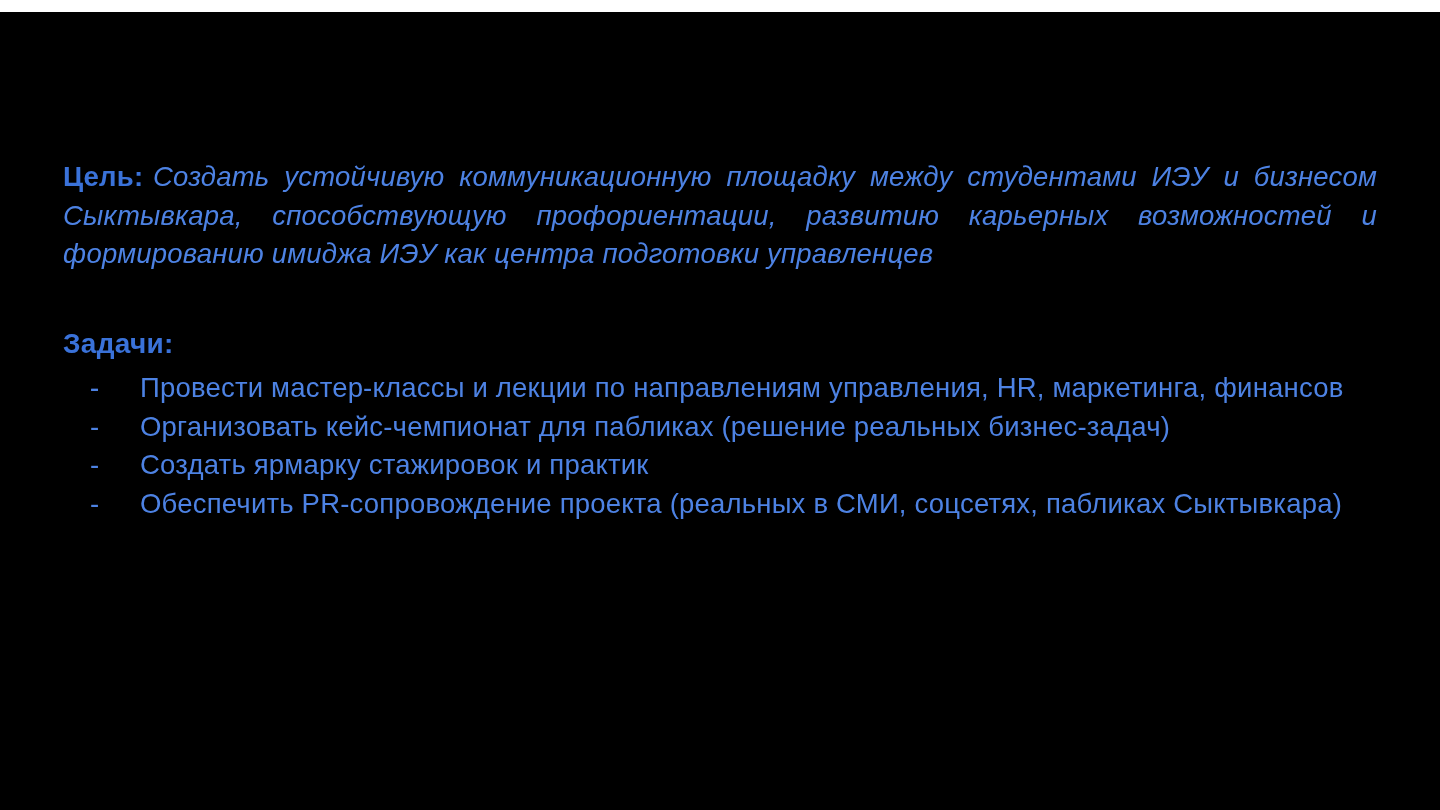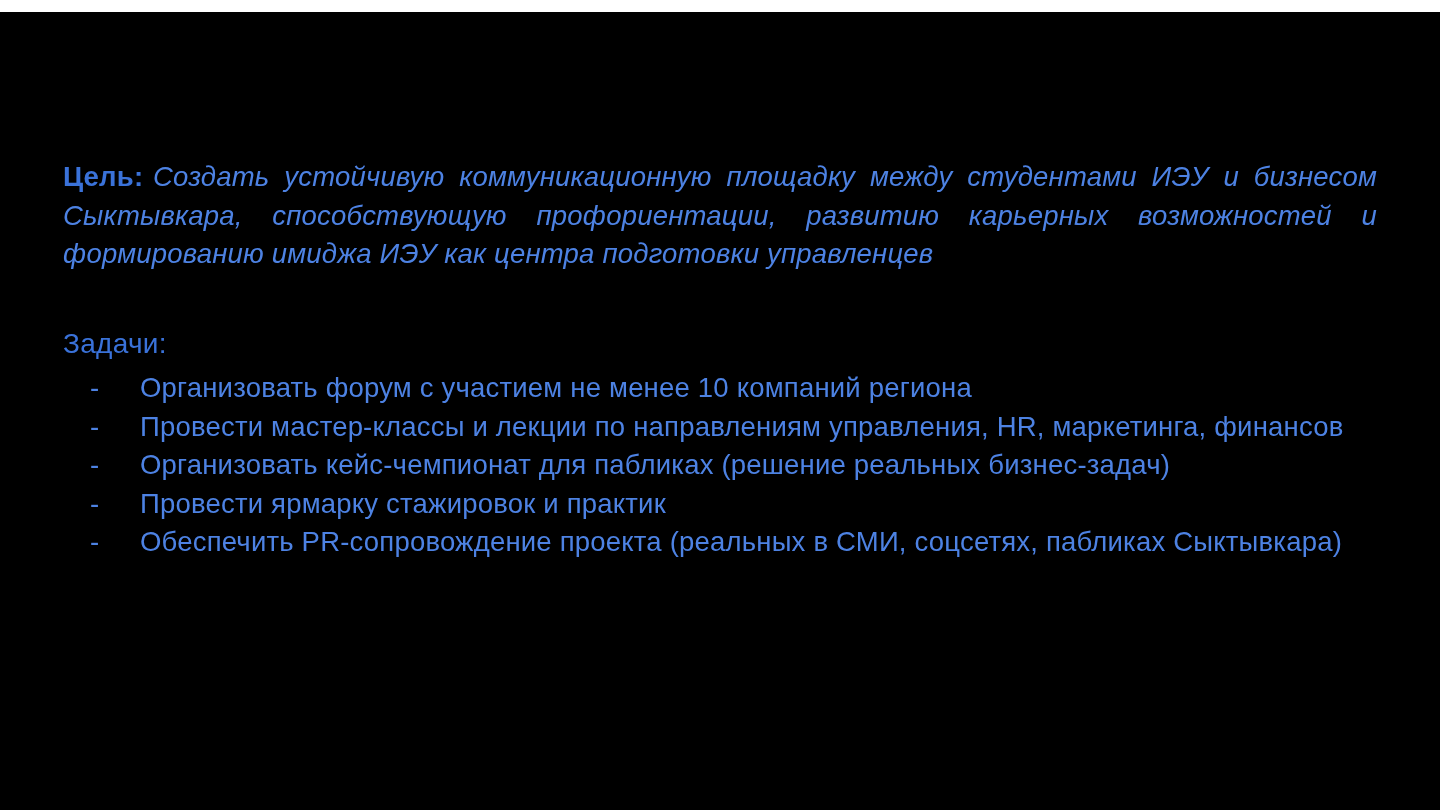--- a/index.html
+++ b/index.html
@@ -35,21 +35,21 @@
     font-weight: bold;
     color: #3a72d9;
     margin-right: 0.35em;
   }
 
   
   .tasks-label {
     margin-top: 51px;
     color: #3a72d9;
     font-size: 28px;
-    font-weight: normal;
+    font-weight: bold;
     line-height: 38.5px;
     letter-spacing: 0.3px;
   }
 
   
   .tasks-list {
     list-style: none;
     margin-top: 6px;
   }
   .task-item {
@@ -74,33 +74,32 @@
 
   <p class="goal">
     <span class="goal-label">Цель:</span><span class="goal-text">Создать устойчивую коммуникационную площадку между студентами ИЭУ и бизнесом Сыктывкара, способствующую профориентации, развитию карьерных возможностей и формированию имиджа ИЭУ как центра подготовки управленцев</span>
   </p>
 
   <h2 class="tasks-label">Задачи:</h2>
 
   <ul class="tasks-list">
     <li class="task-item">
       <span class="dash">-</span>
-      <span class="task-text">Организовать форум с участием не менее 10 компаний региона</span>
     </li>
     <li class="task-item">
       <span class="dash">-</span>
       <span class="task-text">Провести мастер-классы и лекции по направлениям управления, HR, маркетинга, финансов</span>
     </li>
     <li class="task-item">
       <span class="dash">-</span>
       <span class="task-text">Организовать кейс-чемпионат для пабликах (решение реальных бизнес-задач)</span>
     </li>
     <li class="task-item">
       <span class="dash">-</span>
-      <span class="task-text">Провести ярмарку стажировок и практик</span>
+      <span class="task-text">Создать ярмарку стажировок и практик</span>
     </li>
     <li class="task-item">
       <span class="dash">-</span>
       <span class="task-text">Обеспечить PR-сопровождение проекта (реальных в СМИ, соцсетях, пабликах Сыктывкара)</span>
     </li>
   </ul>
 
 </div>
 
 </body></html>

